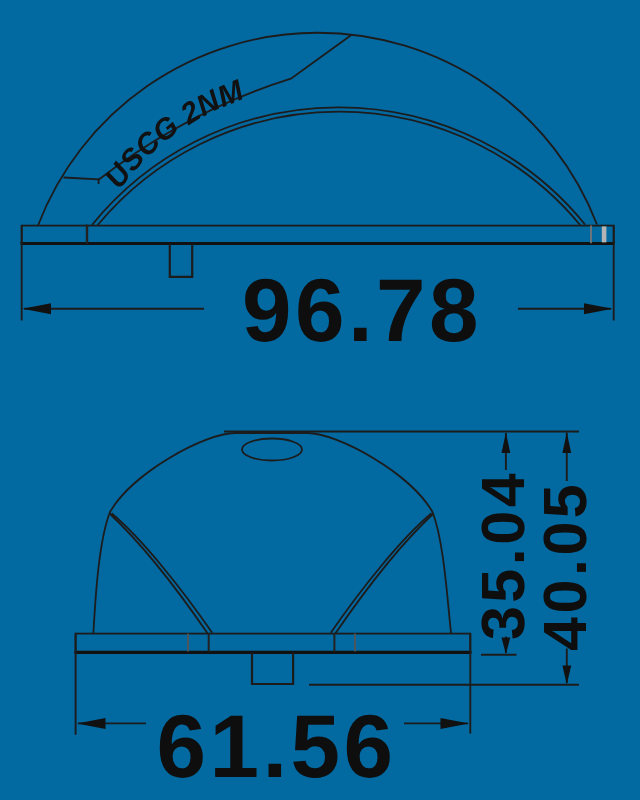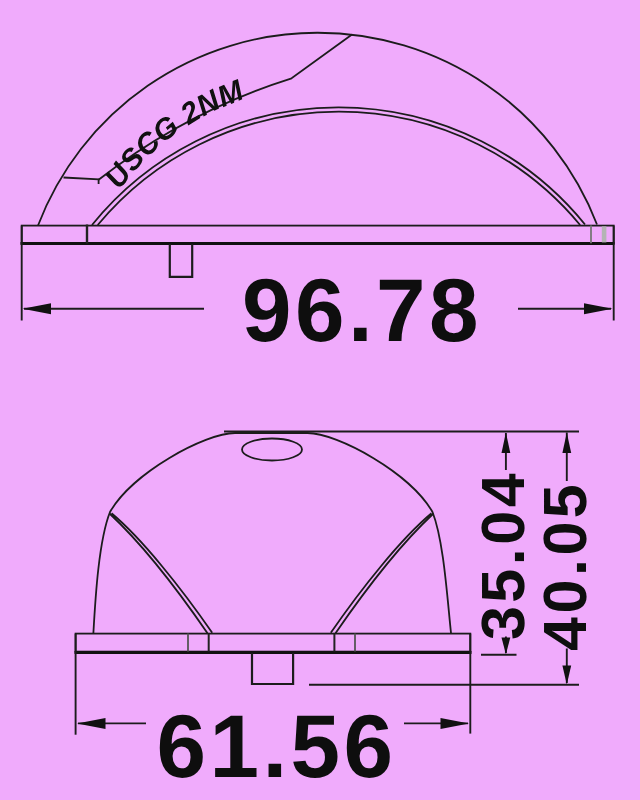--- a/index.html
+++ b/index.html
@@ -1,16 +1,16 @@
 <!DOCTYPE html>
 <html><head>
 <meta charset="utf-8">
 <style>
   html,body{margin:0;padding:0;background:#ffffff;}
-  #page{width:640px;height:800px;position:relative;overflow:hidden;background:#f0abfc;}
+  #page{width:640px;height:800px;position:relative;overflow:hidden;background:#0369a1;}
   svg{display:block;}
   text{text-rendering:geometricPrecision;-webkit-font-smoothing:antialiased;}
   text{font-family:"Liberation Sans", sans-serif;}
 </style>
 </head>
 <body>
 <div id="page">
 <svg width="640" height="800" viewBox="0 0 640 800" fill="none">
 
   <path d="M 38 225.5 A 299.3 299.3 0 0 1 597 224.5" stroke="#1c1c1c" stroke-width="1.8"></path>

